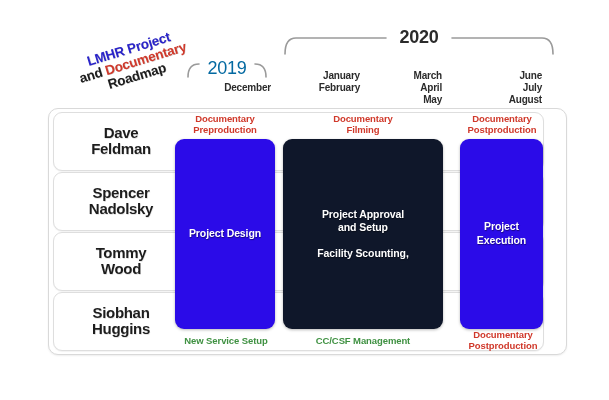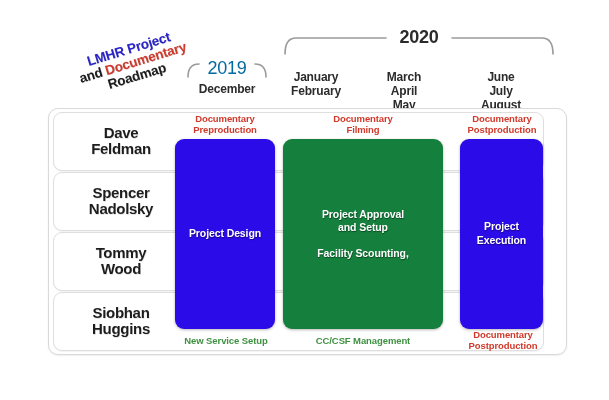--- a/index.html
+++ b/index.html
@@ -83,24 +83,24 @@
   .bracket2020 {
     position: absolute;
     left: 283px;
     top: 29px;
     width: 272px;
     height: 26px;
   }
 
   .months {
     position: absolute;
-    font-size: 12px;
+    font-size: 10px;
     font-weight: bold;
     color: #2b2b2b;
-    text-align: center;
+    text-align: right;
     line-height: 1.18;
     letter-spacing: -0.2px;
   }
   .m-dec  { left: 183px; top: 82px;  width: 88px; }
   .m-janfeb { left: 272px; top: 70px; width: 88px; }
   .m-mar  { left: 366px; top: 70px;  width: 76px; }
   .m-jun  { left: 460px; top: 70px;  width: 82px; }
 
   
   .panel {
@@ -253,21 +253,21 @@
 
   <div class="top-label tl-0">Documentary<br>Preproduction</div>
   <div class="top-label tl-1">Documentary<br>Filming</div>
   <div class="top-label tl-2">Documentary<br>Postproduction</div>
 
   <div class="bar bar-0" style="background: rgb(43, 11, 232);">
     <div class="bar-text">
         <p>Project Design</p>
       </div>
   </div>
-  <div class="bar bar-1" style="background: #15803d;">
+  <div class="bar bar-1" style="background: #0f172a;">
     <div class="bar-text">
         <p>Project Approval</p>
         <p>and Setup</p>
         <div class="gap"></div>
         <p>Facility Scounting,</p>
       </div>
   </div>
   <div class="bar bar-2" style="background: rgb(43, 11, 232);">
     <div class="bar-text">
         <p>Project</p>

